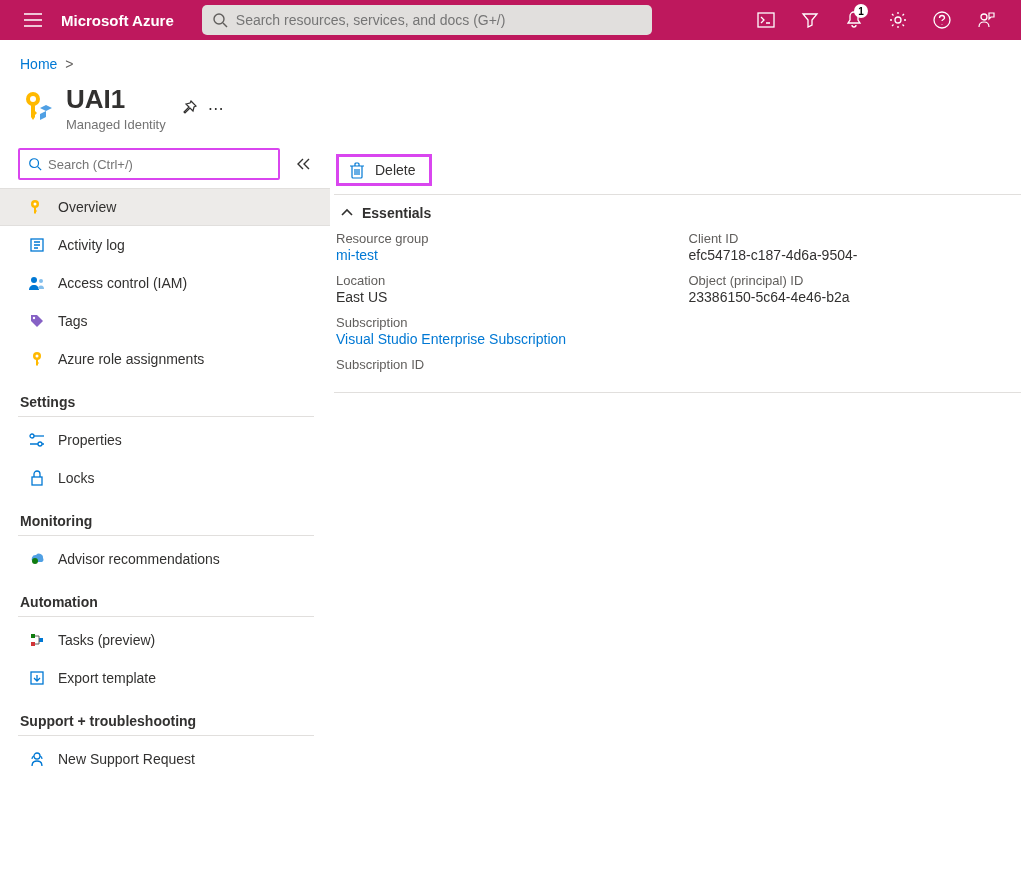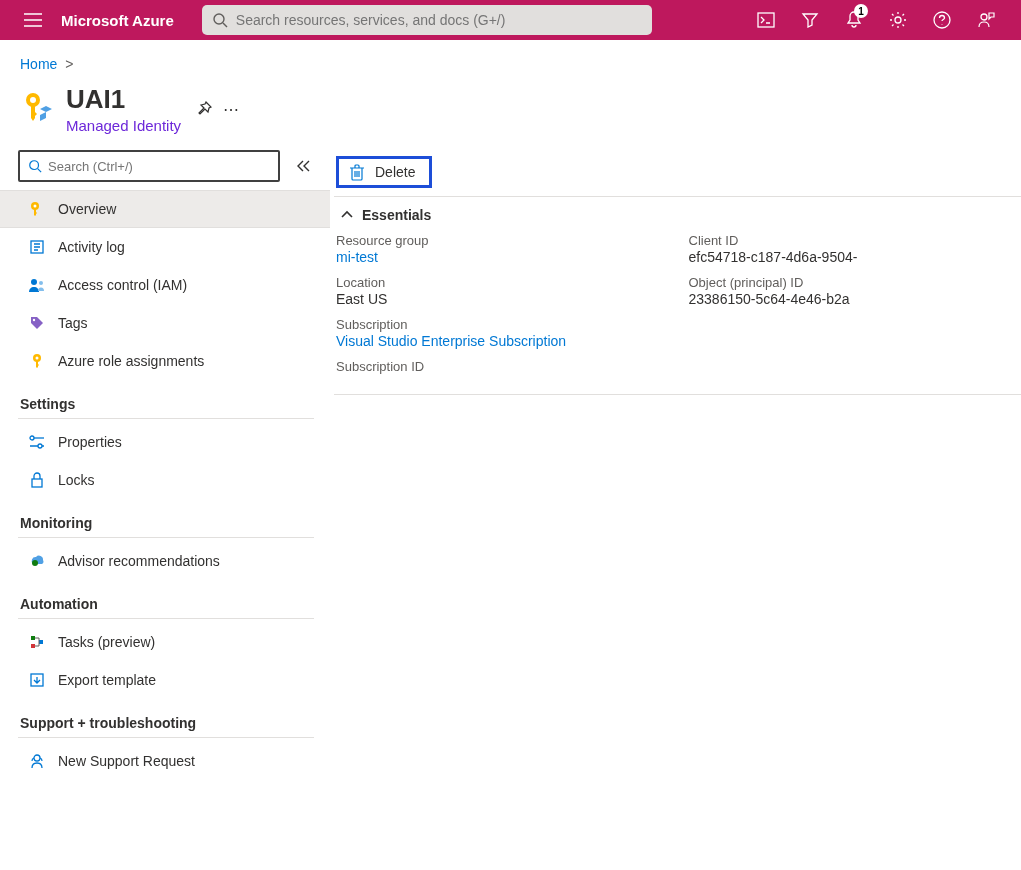--- a/index.html
+++ b/index.html
@@ -17,45 +17,45 @@
 
   
   .breadcrumb { padding: 16px 20px 8px; font-size: 14px; }
   .breadcrumb a { color: #0078d4; text-decoration: none; }
   .breadcrumb .sep { color: #605e5c; margin: 0 4px; }
 
   
   .title-row { display: flex; align-items: center; padding: 4px 20px 8px; }
   .title-icon { width: 36px; height: 36px; margin-right: 10px; position: relative; }
   .title-main { font-size: 26px; font-weight: 600; color: #323130; }
-  .subtitle { color: #6d28d9; font-size: 15px; margin-top: 2px; }
+  .subtitle { color: #737373; font-size: 13px; margin-top: 2px; }
   .pin-icon { margin-left: 14px; cursor: pointer; color: #323130; }
   .more-icon { margin-left: 10px; cursor: pointer; color: #323130; font-size: 16px; }
 
   
   .content-row { display: flex; }
   
   
   .sidebar { width: 330px; padding: 8px 0 20px 18px; flex-shrink: 0; }
   .sidebar-search-row { display: flex; align-items: center; margin-bottom: 8px; }
-  .sidebar-search { flex: 1; border: 2px solid #404040; height: 32px; display: flex; align-items: center; padding: 0 8px; border-radius: 2px; max-width: 262px; }
+  .sidebar-search { flex: 1; border: 2px solid #d946ef; height: 32px; display: flex; align-items: center; padding: 0 8px; border-radius: 2px; max-width: 262px; }
   .sidebar-search input { flex: 1; border: none; outline: none; font-size: 13px; }
   .collapse-btn { margin-left: 16px; cursor: pointer; color: #323130; }
   
   .nav-item { display: flex; align-items: center; height: 38px; padding: 0 10px; cursor: pointer; border-top: 1px solid transparent; border-bottom: 1px solid transparent; margin-left: -18px; padding-left: 28px; }
   .nav-item.active { background: #edebe9; border-top-color: #e1dfdd; border-bottom-color: #e1dfdd; }
   .nav-item .icon { width: 18px; height: 18px; margin-right: 12px; display: flex; align-items: center; justify-content: center; }
   .nav-item span.label { color: #323130; font-size: 14px; }
   
   .nav-section { font-weight: 600; font-size: 14px; color: #323130; padding: 16px 10px 6px 2px; border-bottom: 1px solid #e1dfdd; margin-bottom: 4px; margin-right: 16px; }
 
   
   .main { flex: 1; padding: 8px 0 0 4px; min-width: 0; }
   .command-bar { padding: 6px 0 8px 2px; border-bottom: 1px solid #e1dfdd; }
-  .delete-btn { display: inline-flex; align-items: center; border: 3px solid #1d4ed8; padding: 4px 14px 4px 10px; cursor: pointer; background: #fff; }
+  .delete-btn { display: inline-flex; align-items: center; border: 3px solid #d946ef; padding: 4px 14px 4px 10px; cursor: pointer; background: #fff; }
   .delete-btn .icon { color: #0078d4; margin-right: 10px; }
   .delete-btn .lbl { color: #323130; font-size: 14px; }
   
   .essentials-header { display: flex; align-items: center; padding: 10px 0 6px 6px; cursor: pointer; }
   .essentials-header .chev { margin-right: 8px; }
   .essentials-header .lbl { font-weight: 600; font-size: 14px; }
 
   .essentials-grid { display: flex; padding: 4px 0 10px 2px; border-bottom: 1px solid #e1dfdd; }
   .ess-col { flex: 1; min-width: 0; }
   .ess-col.right { padding-left: 20px; }

